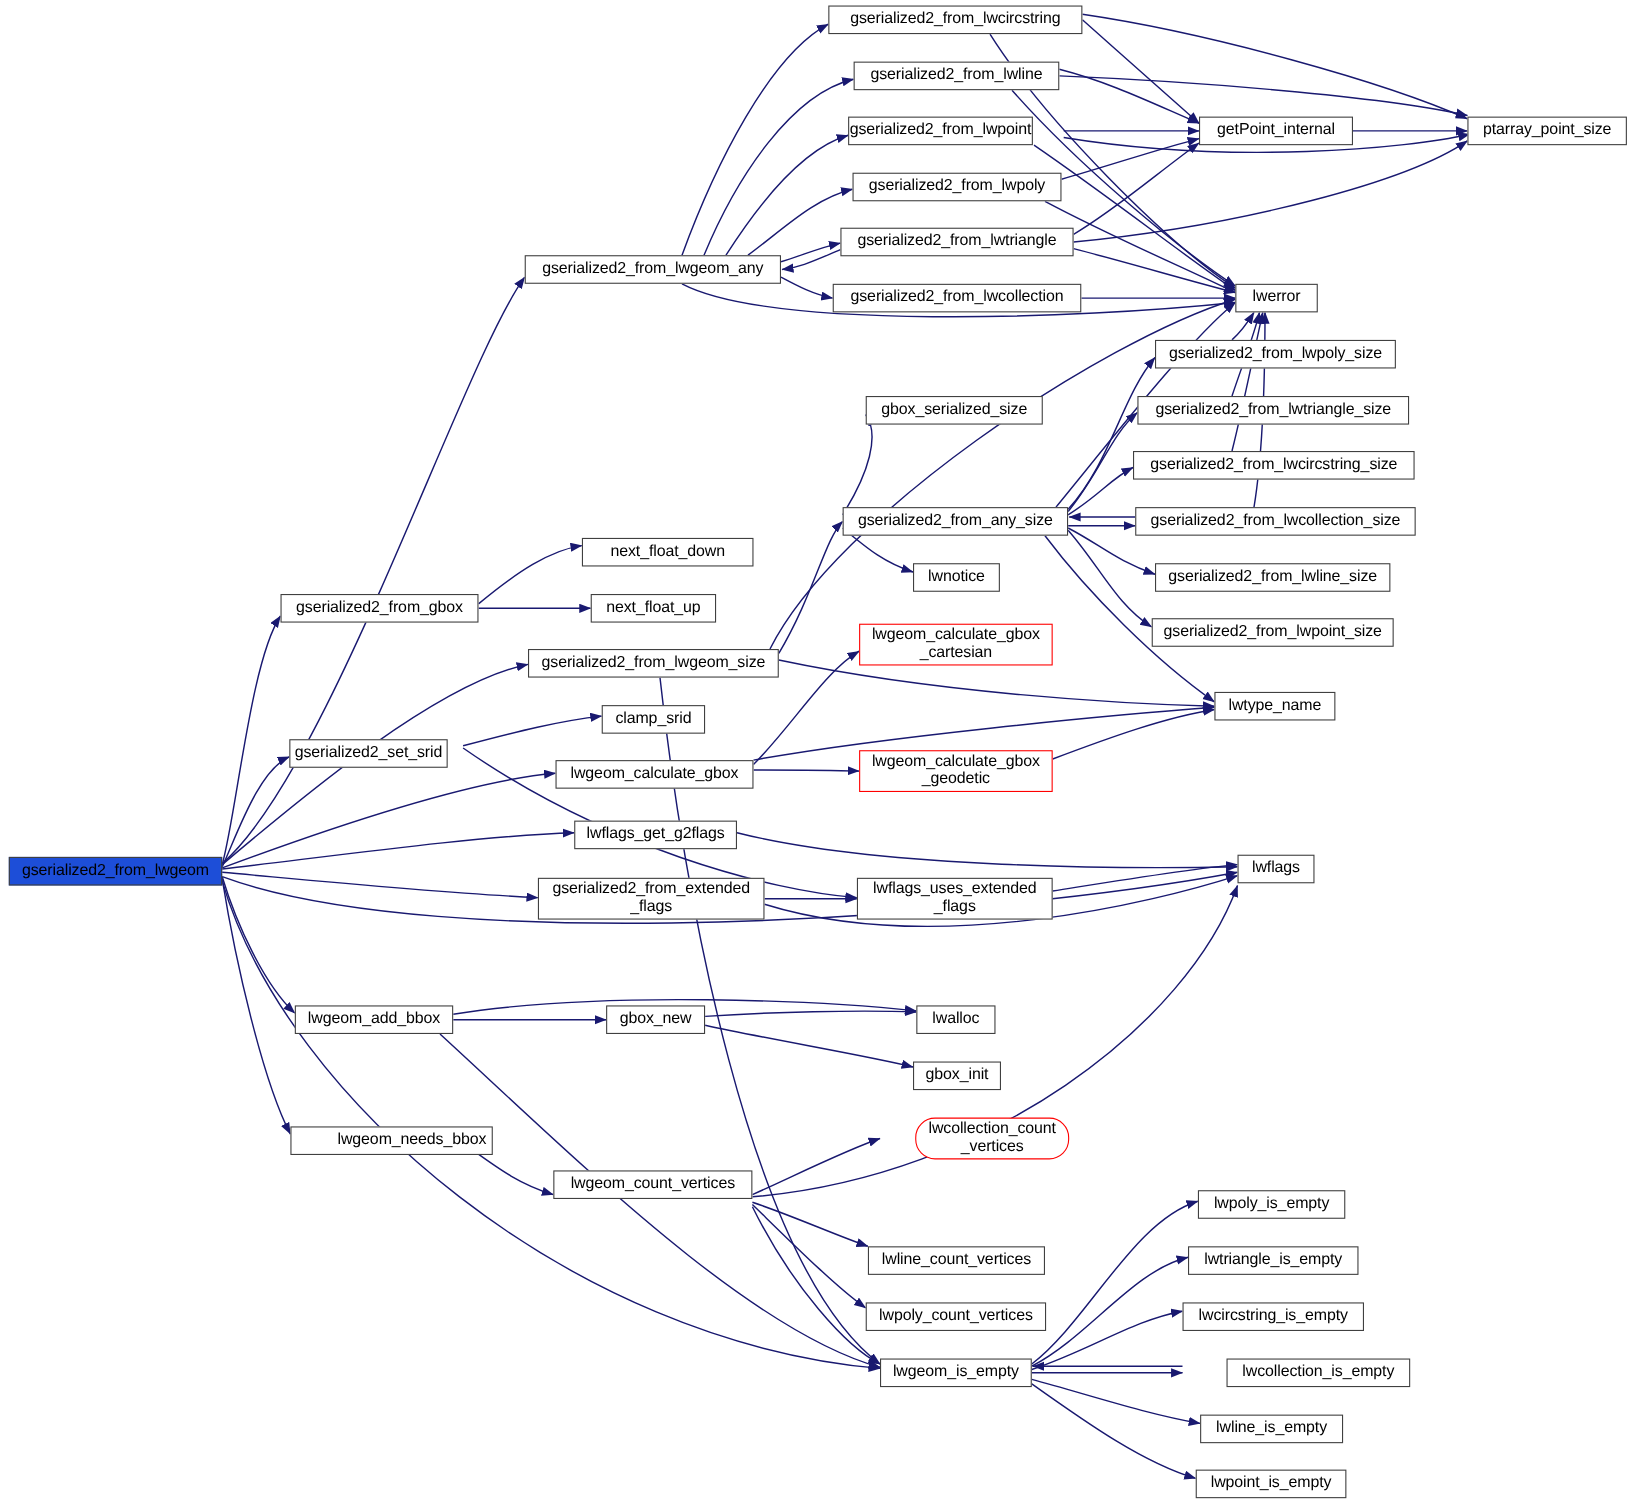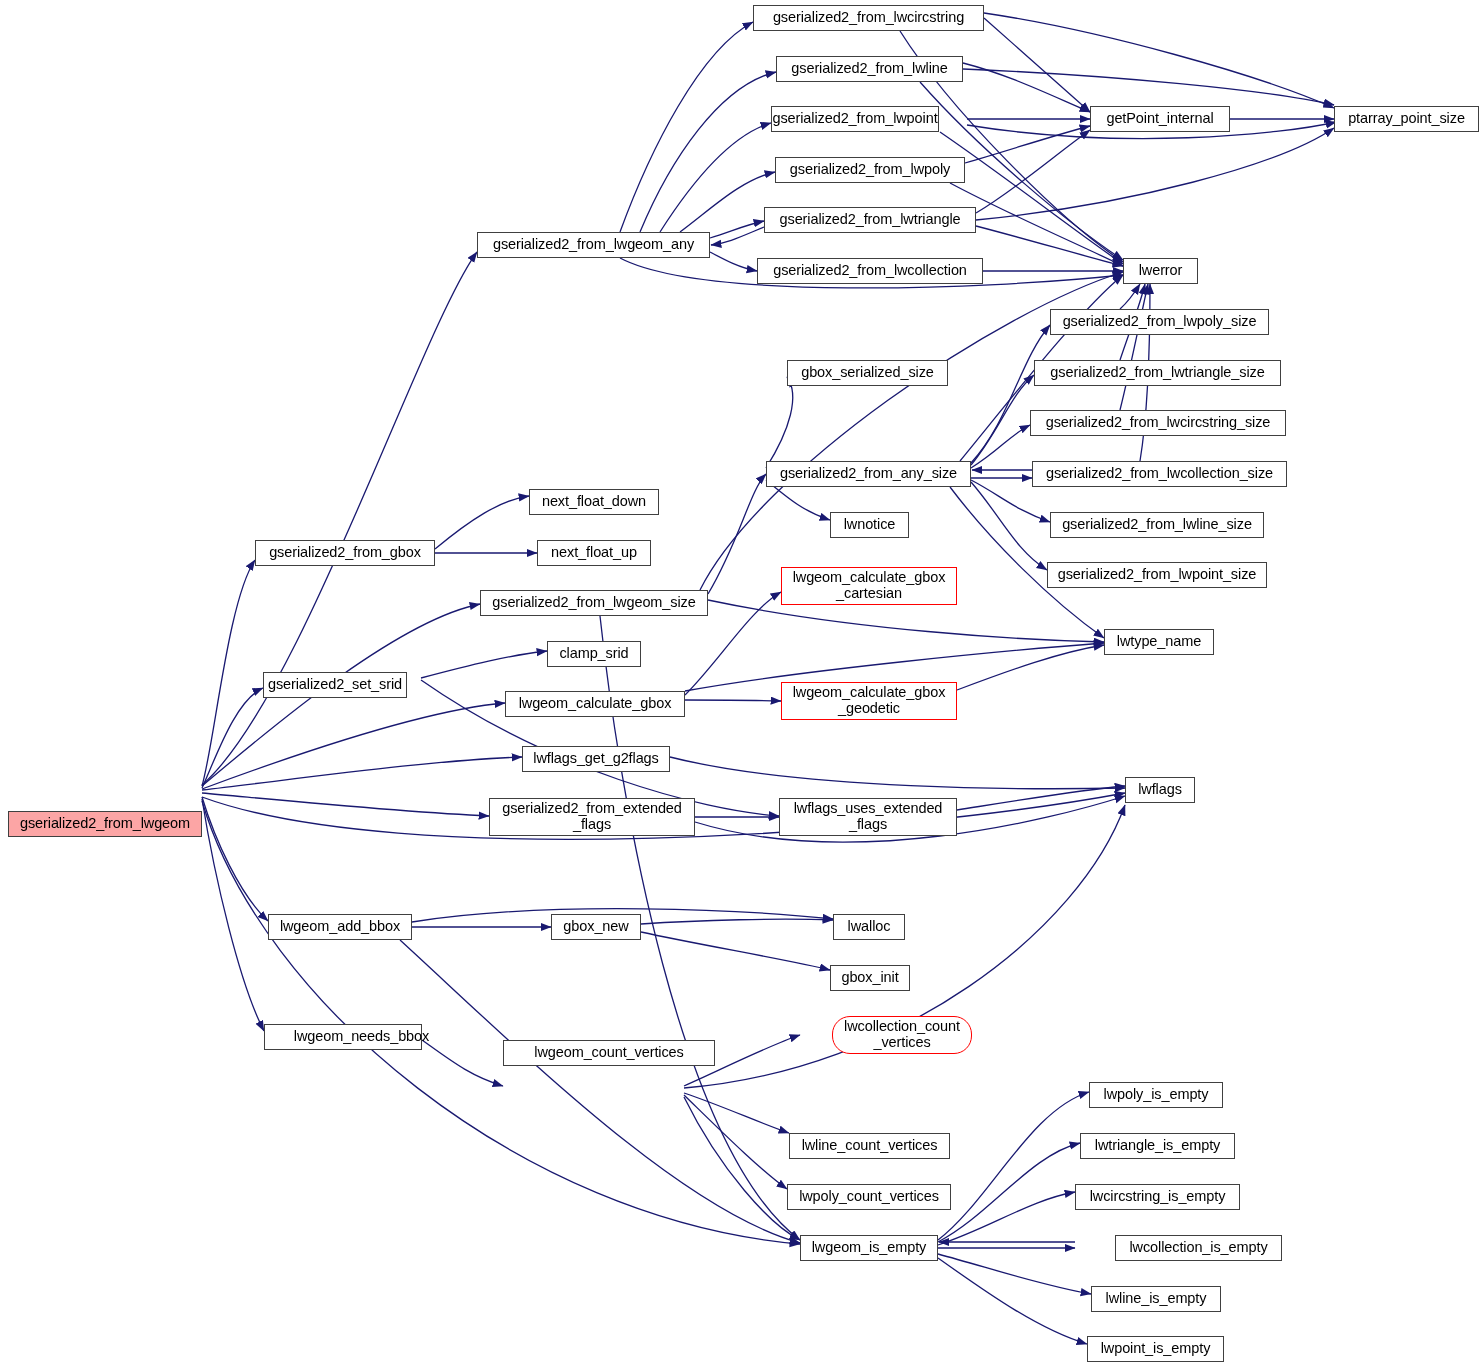--- a/index.html
+++ b/index.html
@@ -3,21 +3,21 @@
 <meta charset="utf-8">
 <style>
   html,body{margin:0;padding:0;background:#ffffff;}
   body{font-family:"Liberation Sans", sans-serif;}
   #graph-root{position:relative;width:1483px;height:1368px;background:#ffffff;overflow:hidden;}
   svg#edges{position:absolute;left:0;top:0;width:1483px;height:1368px;pointer-events:none;}
   .node{position:absolute;box-sizing:border-box;background:#ffffff;border:1px solid #404040;
         display:flex;align-items:center;justify-content:center;text-align:center;
         font-family:"Liberation Sans", sans-serif;font-size:14.5px;color:#000000;
         line-height:1.1;white-space:pre-line;letter-spacing:-0.1px;}
-  .node.root{background:#fca5a5;border-color:#404040;margin-top:32px;}
+  .node.root{background:#1d4ed8;border-color:#404040;}
   .node.hl{border:1px solid #ff0000;}
 </style>
 </head>
 <body>
 
 <div id="graph-root">
   <svg id="edges" viewBox="0 0 1483 1368">
     <defs>
       <marker id="arrow" markerWidth="9" markerHeight="9" refX="8" refY="3.2" orient="auto" markerUnits="strokeWidth">
         <path d="M0,0 L0,6.4 L8.4,3.2 z" fill="#191970"></path>
@@ -130,40 +130,40 @@
       <div class="node" style="left: 1047px; top: 562px; width: 220px; height: 26px;">gserialized2_from_lwpoint_size</div>
       <div class="node" style="left: 787px; top: 360px; width: 161px; height: 26px;">gbox_serialized_size</div>
       <div class="node" style="left: 766px; top: 461px; width: 205px; height: 26px;">gserialized2_from_any_size</div>
       <div class="node" style="left: 830px; top: 512px; width: 79px; height: 26px;">lwnotice</div>
       <div class="node hl" style="left: 781px; top: 567px; width: 176px; height: 38px;">lwgeom_calculate_gbox
 _cartesian</div>
       <div class="node" style="left: 1104px; top: 629px; width: 110px; height: 26px;">lwtype_name</div>
       <div class="node hl" style="left: 781px; top: 682px; width: 176px; height: 38px;">lwgeom_calculate_gbox
 _geodetic</div>
       <div class="node" style="left: 1125px; top: 777px; width: 70px; height: 26px;">lwflags</div>
-      <div class="node" style="left: 529px; top: 489px; width: 130px; height: 26px;">next_float_down</div>
+      <div class="node" style="left: 529px; top: 489px; width: 156px; height: 26px;">next_float_down</div>
       <div class="node" style="left: 537px; top: 540px; width: 114px; height: 26px;">next_float_up</div>
       <div class="node" style="left: 255px; top: 540px; width: 180px; height: 26px;">gserialized2_from_gbox</div>
       <div class="node" style="left: 480px; top: 590px; width: 228px; height: 26px;">gserialized2_from_lwgeom_size</div>
       <div class="node" style="left: 547px; top: 641px; width: 94px; height: 26px;">clamp_srid</div>
       <div class="node" style="left: 263px; top: 672px; width: 144px; height: 26px; text-align: right;">gserialized2_set_srid</div>
       <div class="node" style="left: 505px; top: 691px; width: 180px; height: 26px;">lwgeom_calculate_gbox</div>
       <div class="node" style="left: 522px; top: 746px; width: 148px; height: 26px;">lwflags_get_g2flags</div>
       <div class="node" style="left: 489px; top: 798px; width: 206px; height: 38px;">gserialized2_from_extended
 _flags</div>
       <div class="node" style="left: 779px; top: 798px; width: 178px; height: 38px;">lwflags_uses_extended
 _flags</div>
       <div class="node" style="left: 268px; top: 914px; width: 144px; height: 26px;">lwgeom_add_bbox</div>
       <div class="node" style="left: 551px; top: 914px; width: 90px; height: 26px;">gbox_new</div>
       <div class="node" style="left: 833px; top: 914px; width: 72px; height: 26px;">lwalloc</div>
       <div class="node" style="left: 830px; top: 965px; width: 80px; height: 26px;">gbox_init</div>
       <div class="node hl" style="left: 832px; top: 1016px; width: 140px; height: 38px; border-radius: 18px;">lwcollection_count
 _vertices</div>
-      <div class="node" style="left: 264px; top: 1024px; width: 158px; height: 26px; padding-left: 37px;">lwgeom_needs_bbox</div>
-      <div class="node" style="left: 503px; top: 1040px; width: 212px; height: 26px;">lwgeom_count_vertices</div>
+      <div class="node" style="left: 264px; top: 1024px; width: 184px; height: 26px; padding-left: 37px;">lwgeom_needs_bbox</div>
+      <div class="node" style="left: 503px; top: 1064px; width: 181px; height: 26px;">lwgeom_count_vertices</div>
       <div class="node" style="left: 789px; top: 1133px; width: 161px; height: 26px;">lwline_count_vertices</div>
       <div class="node" style="left: 787px; top: 1184px; width: 164px; height: 26px;">lwpoly_count_vertices</div>
       <div class="node" style="left: 800px; top: 1235px; width: 138px; height: 26px;">lwgeom_is_empty</div>
       <div class="node" style="left: 1089px; top: 1082px; width: 134px; height: 26px;">lwpoly_is_empty</div>
       <div class="node" style="left: 1080px; top: 1133px; width: 155px; height: 26px;">lwtriangle_is_empty</div>
       <div class="node" style="left: 1075px; top: 1184px; width: 165px; height: 26px;">lwcircstring_is_empty</div>
       <div class="node" style="left: 1075px; top: 1235px; width: 167px; height: 26px; margin-left: 40px;">lwcollection_is_empty</div>
       <div class="node" style="left: 1091px; top: 1286px; width: 130px; height: 26px;">lwline_is_empty</div>
       <div class="node" style="left: 1087px; top: 1336px; width: 137px; height: 26px;">lwpoint_is_empty</div>
     </div>

